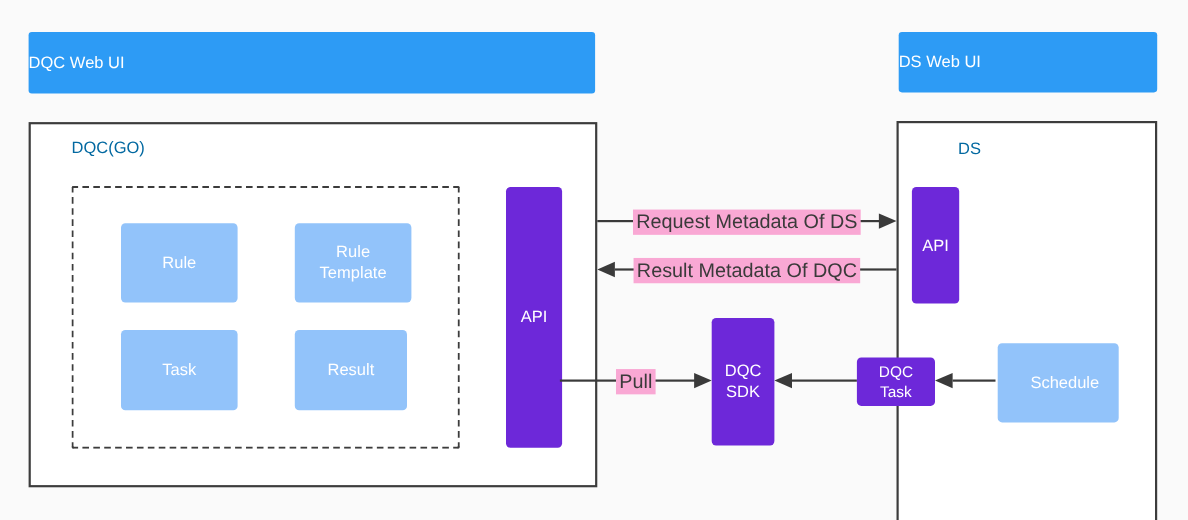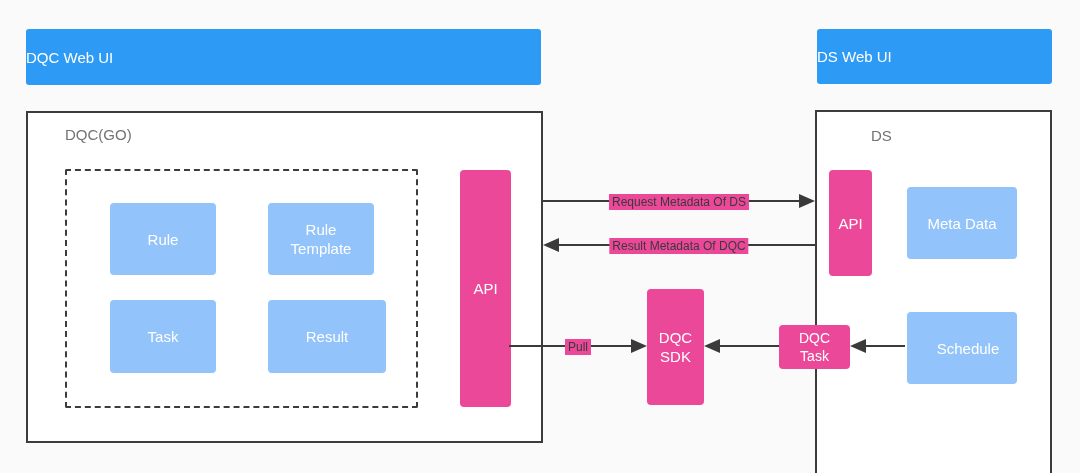--- a/index.html
+++ b/index.html
@@ -27,21 +27,21 @@
   .container-box {
     background: #ffffff;
     border: 2px solid #3c3c3c;
   }
   #dqc-box { left: 26px; top: 111px; width: 517px; height: 332px; }
   #ds-box  { left: 815px; top: 110px; width: 237px; height: 423px; }
 
   .container-label {
     position: absolute;
     font-size: 15px;
-    color: #737373;
+    color: #0369a1;
   }
   #dqc-box .container-label { left: 37px; top: 13px; }
   #ds-box  .container-label { left: 54px; top: 15px; }
 
   .dashed-group {
     position: absolute;
     left: 37px; top: 56px;
     width: 353px; height: 239px;
     border: 2px dashed #3c3c3c;
     border-radius: 2px;
@@ -53,36 +53,36 @@
     border-radius: 4px;
     color: #ffffff;
     font-size: 15px;
     display: flex;
     align-items: center;
     justify-content: center;
     text-align: center;
   }
   .accent-node {
     position: absolute;
-    background: #ec4899;
+    background: #6d28d9;
     border-radius: 4px;
     color: #ffffff;
     font-size: 15px;
     display: flex;
     align-items: center;
     justify-content: center;
     text-align: center;
   }
   .multiline { white-space: pre-line; line-height: 1.3; }
 
   
   #node-rule          { left: 82px;  top: 90px;  width: 106px; height: 72px; }
   #node-rule-template { left: 240px; top: 90px;  width: 106px; height: 72px; }
   #node-task          { left: 82px;  top: 187px; width: 106px; height: 73px; }
-  #node-result        { left: 240px; top: 187px; width: 118px; height: 73px; }
+  #node-result        { left: 240px; top: 187px; width: 102px; height: 73px; }
   #node-dqc-api       { left: 432px; top: 57px;  width: 51px;  height: 237px; }
 
   
   #node-ds-api    { left: 12px; top: 58px;  width: 43px;  height: 106px; font-size: 15px; }
   #node-meta-data { left: 90px; top: 75px;  width: 110px; height: 72px; }
   #node-schedule  { left: 90px; top: 200px; width: 110px; height: 72px; padding-left: 12px; }
 
   
   #node-dqc-sdk  { left: 647px; top: 289px; width: 57px; height: 116px; z-index: 4; }
   #node-dqc-task { left: 779px; top: 325px; width: 71px; height: 44px; font-size: 14px; z-index: 4; }
@@ -97,23 +97,23 @@
   }
   .head-left {
     position: absolute; width: 0; height: 0; z-index: 3;
     border-top: 7px solid transparent;
     border-bottom: 7px solid transparent;
     border-right: 16px solid #3a3a3a;
   }
   .arrow-label {
     position: absolute;
     transform: translate(-50%, -50%);
-    background: #ec4899;
+    background: #f9a8d4;
     padding: 1px 3px;
-    font-size: 12px;
+    font-size: 18px;
     color: #3a3a3a;
     white-space: nowrap;
     z-index: 5;
   }
 
   #a1-line { left: 543px; top: 200px; width: 258px; }
   #a1-head { left: 799px; top: 194px; }
   #a1-label { left: 679px; top: 202px; }
 
   #a2-head { left: 543px; top: 238px; }
@@ -159,23 +159,20 @@
   <div class="accent-node" id="node-dqc-api">
     <span>API</span>
   </div>
 </div>
 
 <div class="abs container-box" id="ds-box">
   <span class="container-label">DS</span>
   <div class="accent-node" id="node-ds-api">
     <span>API</span>
   </div>
-  <div class="light-node" id="node-meta-data">
-    <span>Meta Data</span>
-  </div>
   <div class="light-node" id="node-schedule">
     <span>Schedule</span>
   </div>
 </div>
 
 <div class="accent-node" id="node-dqc-sdk">
   <span class="multiline">DQC
 SDK</span>
 </div>
 <div class="accent-node" id="node-dqc-task">

